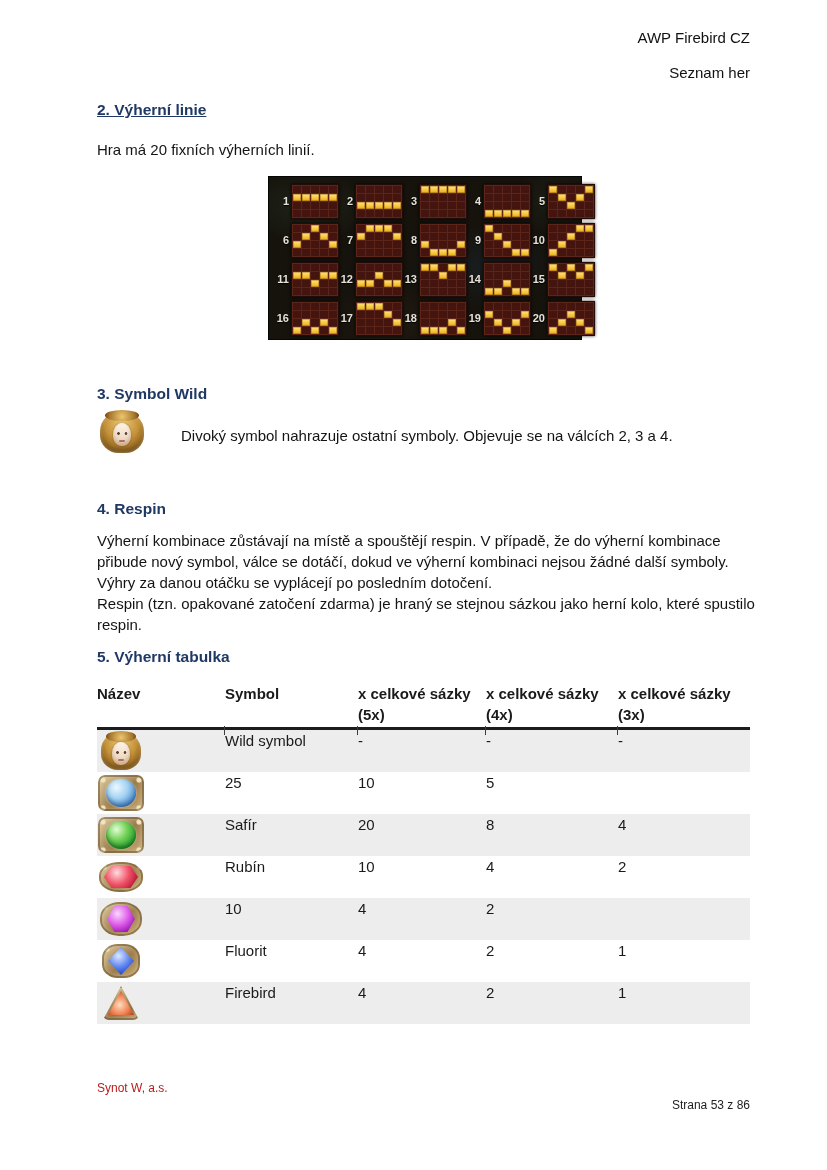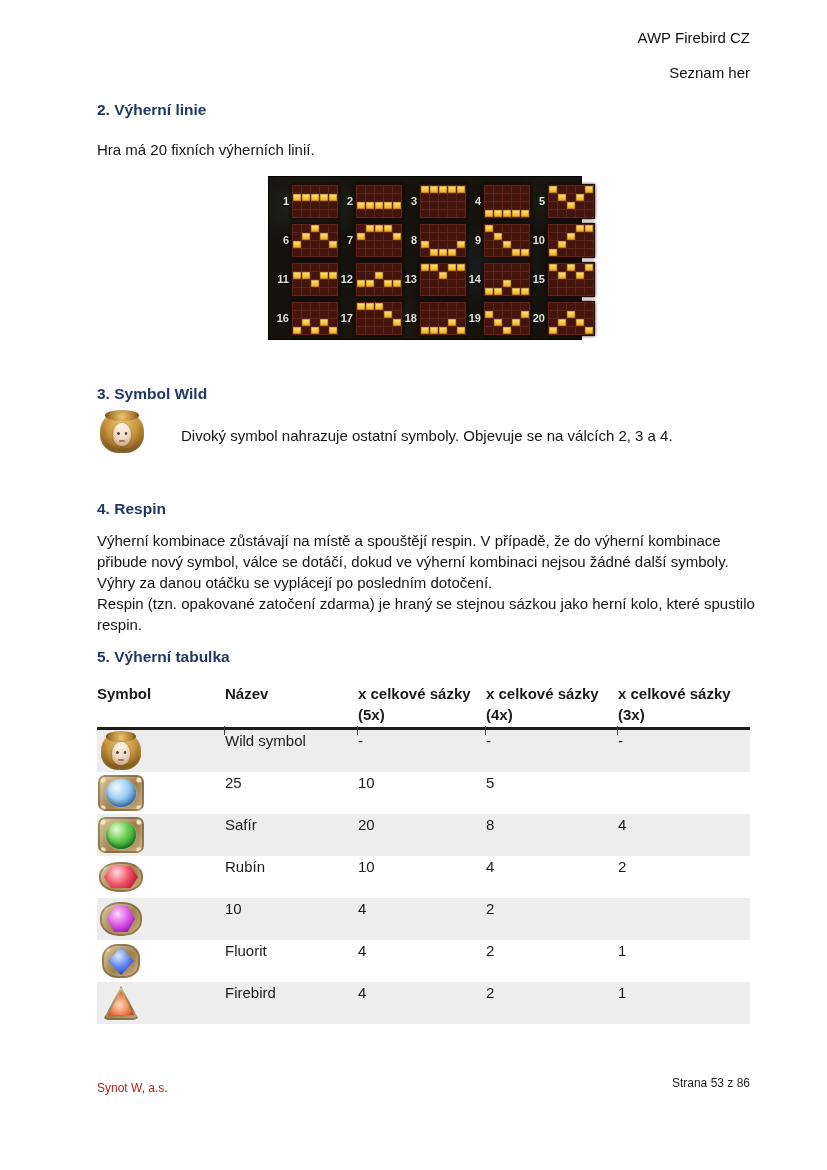--- a/index.html
+++ b/index.html
@@ -104,31 +104,31 @@
   .t-head > div:not(:first-child)::after{content:'';position:absolute;left:-1px;bottom:-10px;width:1px;height:9px;background:#3c3c3c;}
   .t-head .sub{display:block;}
   .t-body{width:100%;}
   .t-row{display:grid;grid-template-columns:128px 133px 128px 132px 132px;min-height:42px;}
   .t-row.alt{background:#ededed;}
   .t-cell{padding-top:0;}
   .t-cell.sym{padding:0;display:flex;align-items:center;}
   .t-cell.sym .gem{margin-left:1px;}
 
   .footer-l{left:97px;top:1081px;font-size:12px;line-height:15px;color:#b91c1c;}
-  .footer-r{right:77px;top:1076px;font-size:12px;line-height:15px;color:#222;}
+  .footer-r{right:77px;top:1098px;font-size:12px;line-height:15px;color:#222;}
 </style>
 </head>
 <body>
 
 <div class="page">
 
   <div class="abs doc-hdr" style="top:27px;">AWP Firebird CZ</div>
   <div class="abs doc-hdr" style="top:62px;">Seznam her</div>
 
-  <h2 class="abs" style="left:97px;top:100px;">2. Výherní linie</h2>
+  <h2 class="abs" style="left:97px;top:100px;text-decoration:underline;">2. Výherní linie</h2>
   <div class="abs body-text" style="left:97px;top:139px;">Hra má 20 fixních výherních linií.</div>
 
   <div class="abs paylines-fig" id="paylines-grid">
       <div class="pl-unit">
         <span class="pl-num">1</span>
         <div class="pl-grid">
           <div class="pl-cell"></div>
           <div class="pl-cell"></div>
           <div class="pl-cell"></div>
           <div class="pl-cell"></div>
@@ -637,22 +637,22 @@
   </div>
 
   <h2 class="abs" style="left:97px;top:499px;">4. Respin</h2>
   <div class="abs body-text" style="left:97px;top:530px;width:658px;">Výherní kombinace zůstávají na místě a spouštějí respin. V případě, že do výherní kombinace přibude nový symbol, válce se dotáčí, dokud ve výherní kombinaci nejsou žádné další symboly. Výhry za danou otáčku se vyplácejí po posledním dotočení.</div>
   <div class="abs body-text" style="left:97px;top:593px;width:658px;">Respin (tzn. opakované zatočení zdarma) je hraný se stejnou sázkou jako herní kolo, které spustilo respin.</div>
 
   <h2 class="abs" style="left:97px;top:647px;">5. Výherní tabulka</h2>
 
   <div class="abs paytable">
     <div class="t-head">
+      <div>Název</div>
       <div>Symbol</div>
-      <div>Název</div>
       <div>
         <span>x celkové sázky</span>
         <span class="sub">(5x)</span>
       </div>
       <div>
         <span>x celkové sázky</span>
         <span class="sub">(4x)</span>
       </div>
       <div>
         <span>x celkové sázky</span>

